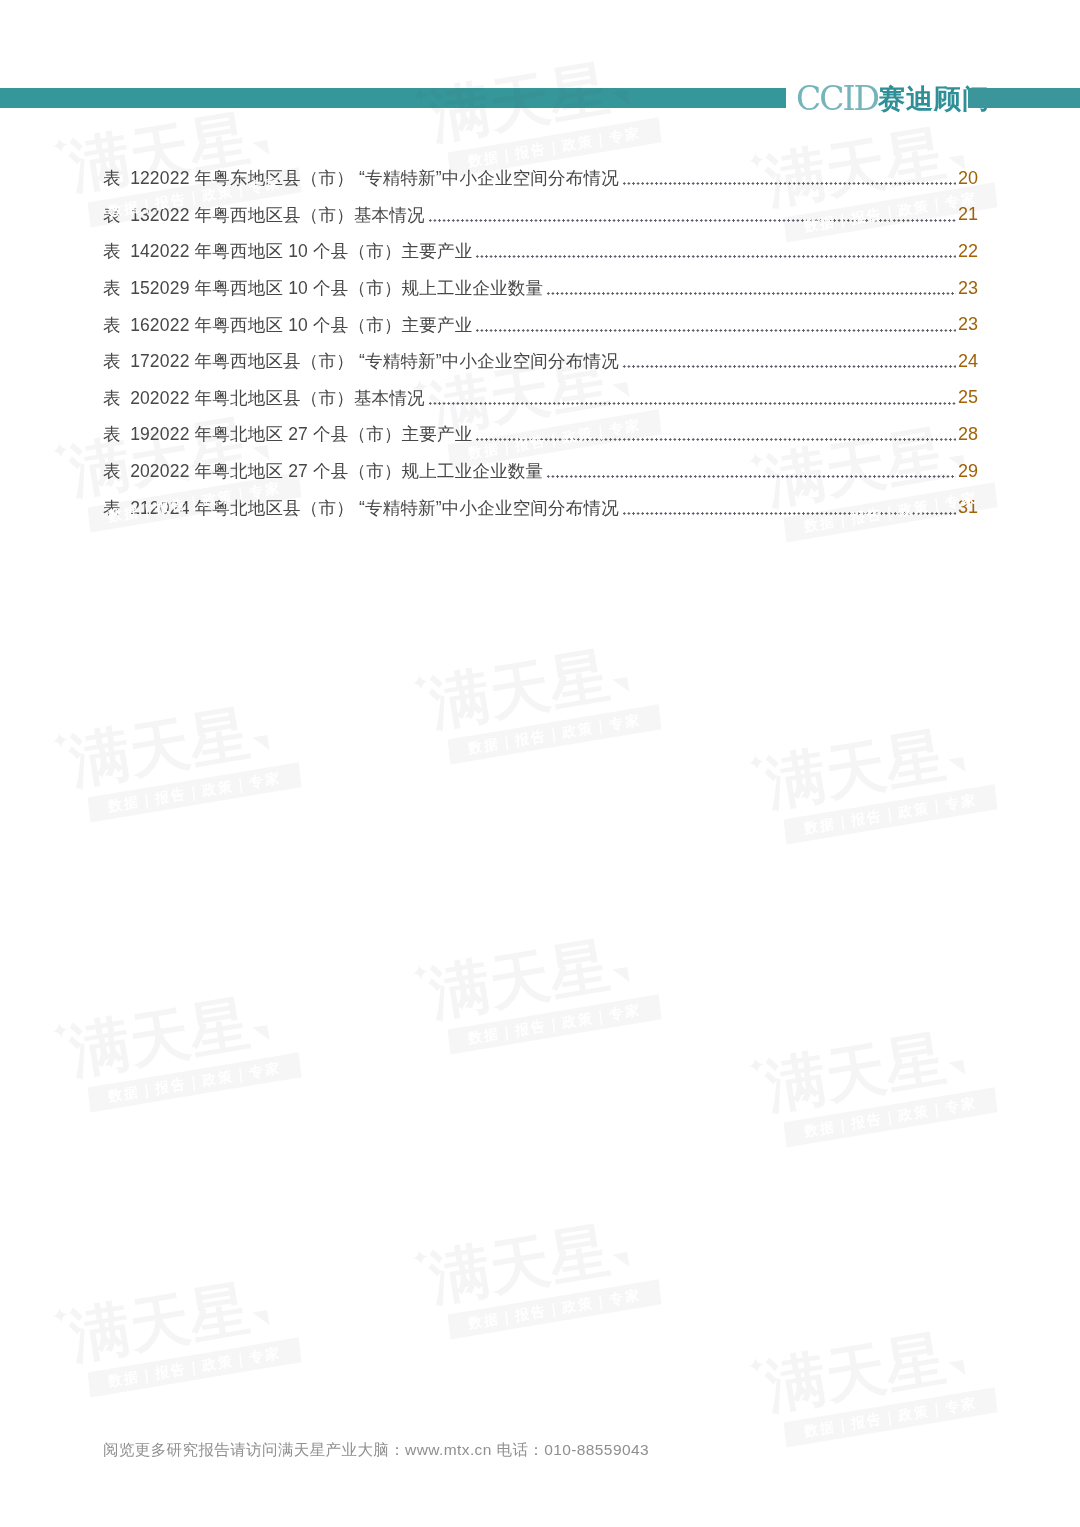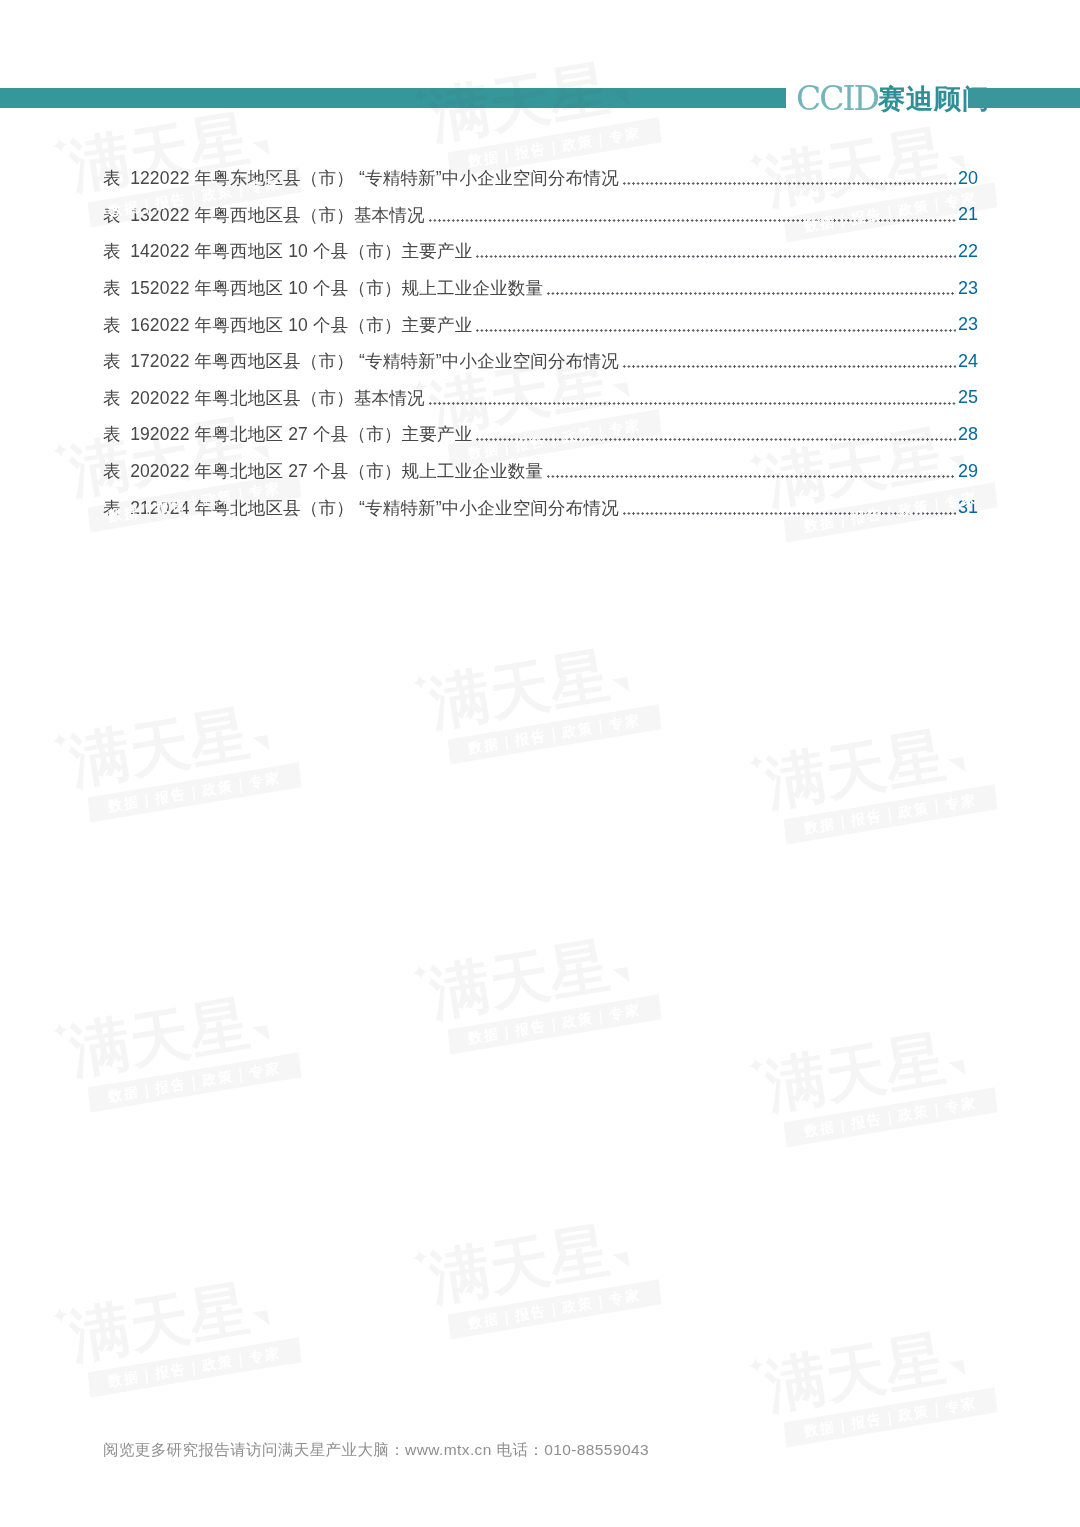--- a/index.html
+++ b/index.html
@@ -43,21 +43,21 @@
     font-size: 17.5px; color: #474747;
   }
   .toc-label { word-spacing: 5px; flex: 0 0 auto; }
   .toc-title { flex: 0 0 auto; letter-spacing: 0.2px; }
   .toc-dots {
     flex: 1 1 auto; height: 20px; margin: 0 2px 0 3px;
     background-image: radial-gradient(circle, #5e5e68 1.15px, transparent 1.35px);
     background-size: 4.6px 3px; background-repeat: repeat-x;
     background-position: left 14px;
   }
-  .toc-page { flex: 0 0 auto; font-size: 18px; color: #0369a1; }
+  .toc-page { flex: 0 0 auto; font-size: 18px; color: #a16207; }
 
   
   .footer-note {
     position: absolute; left: 103px; top: 1440px;
     font-size: 15.5px; color: #8f8f8f; letter-spacing: 0.4px; white-space: nowrap;
   }
 
   
   .wm-layer { position: absolute; inset: 0; z-index: 5; pointer-events: none; }
   .wm {
@@ -115,21 +115,21 @@
 
       <div class="toc-row">
         <span class="toc-label">表 14</span>
         <span class="toc-title">2022 年粤西地区 10 个县（市）主要产业</span>
         <span class="toc-dots"></span>
         <span class="toc-page">22</span>
       </div>
 
       <div class="toc-row">
         <span class="toc-label">表 15</span>
-        <span class="toc-title">2022 年粤西地区 10 个县（市）规上工业企业数量</span>
+        <span class="toc-title">2029 年粤西地区 10 个县（市）规上工业企业数量</span>
         <span class="toc-dots"></span>
         <span class="toc-page">23</span>
       </div>
 
       <div class="toc-row">
         <span class="toc-label">表 16</span>
         <span class="toc-title">2022 年粤西地区 10 个县（市）主要产业</span>
         <span class="toc-dots"></span>
         <span class="toc-page">23</span>
       </div>

